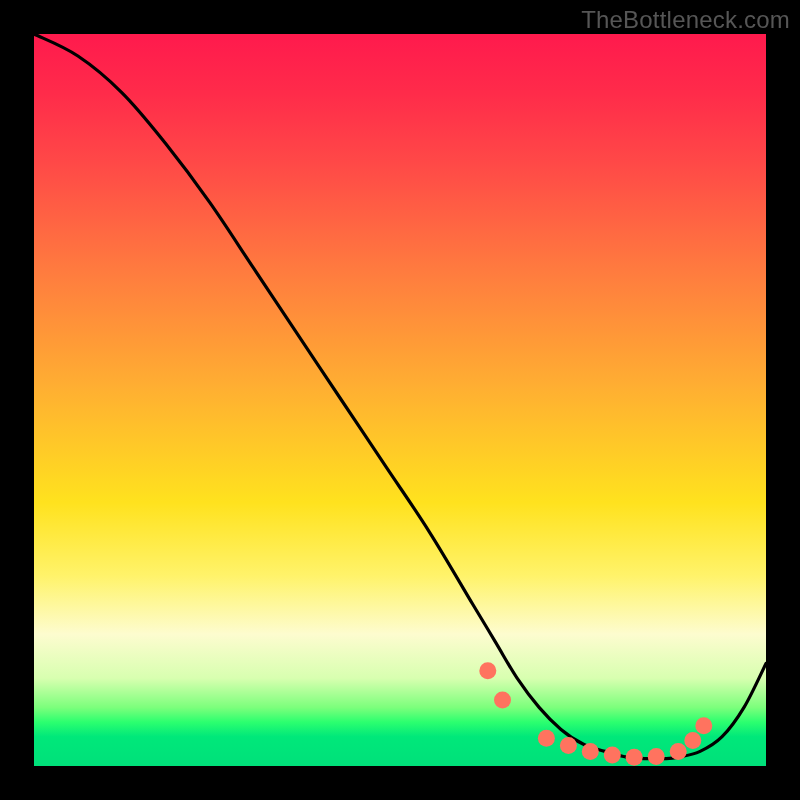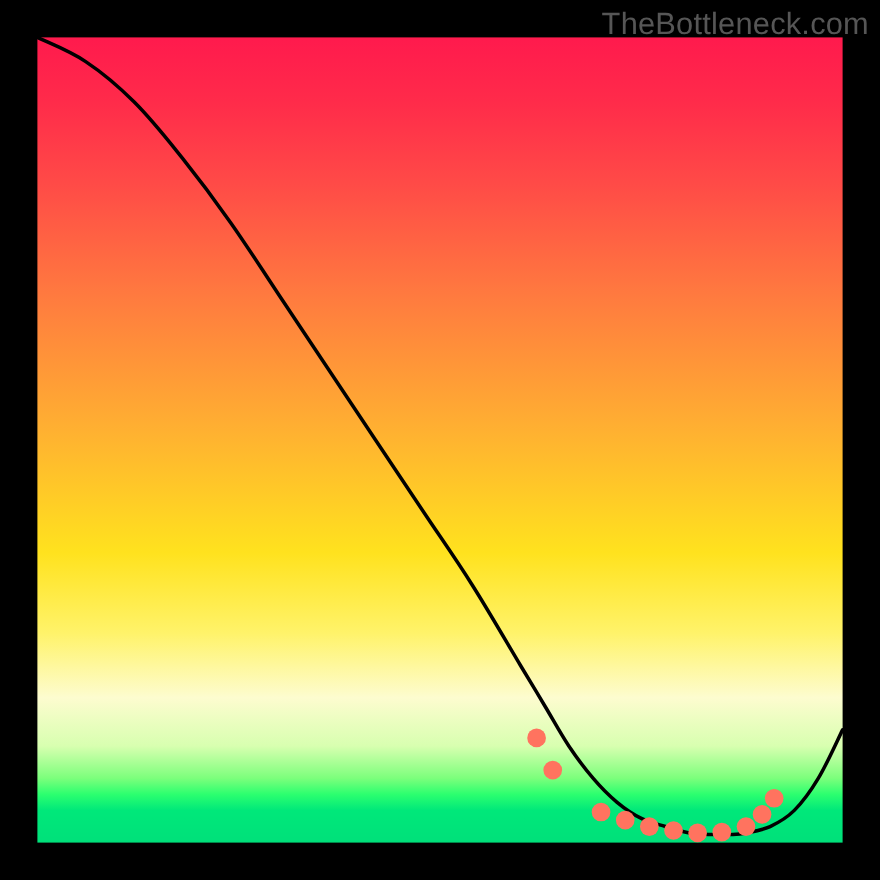--- a/index.html
+++ b/index.html
@@ -41,21 +41,21 @@
       #2cff6f 94%,
       #00e87a 96%,
       #00e07a 100%
     );
   }
   .watermark {
     position: absolute;
     top: 6px;
     right: 10px;
     color: #565656;
-    font-size: 28px;
+    font-size: 24px;
     font-weight: 500;
     letter-spacing: 0.2px;
     user-select: none;
   }
   svg.curve {
     position: absolute;
     left: 0;
     top: 0;
     width: 732px;
     height: 732px;

